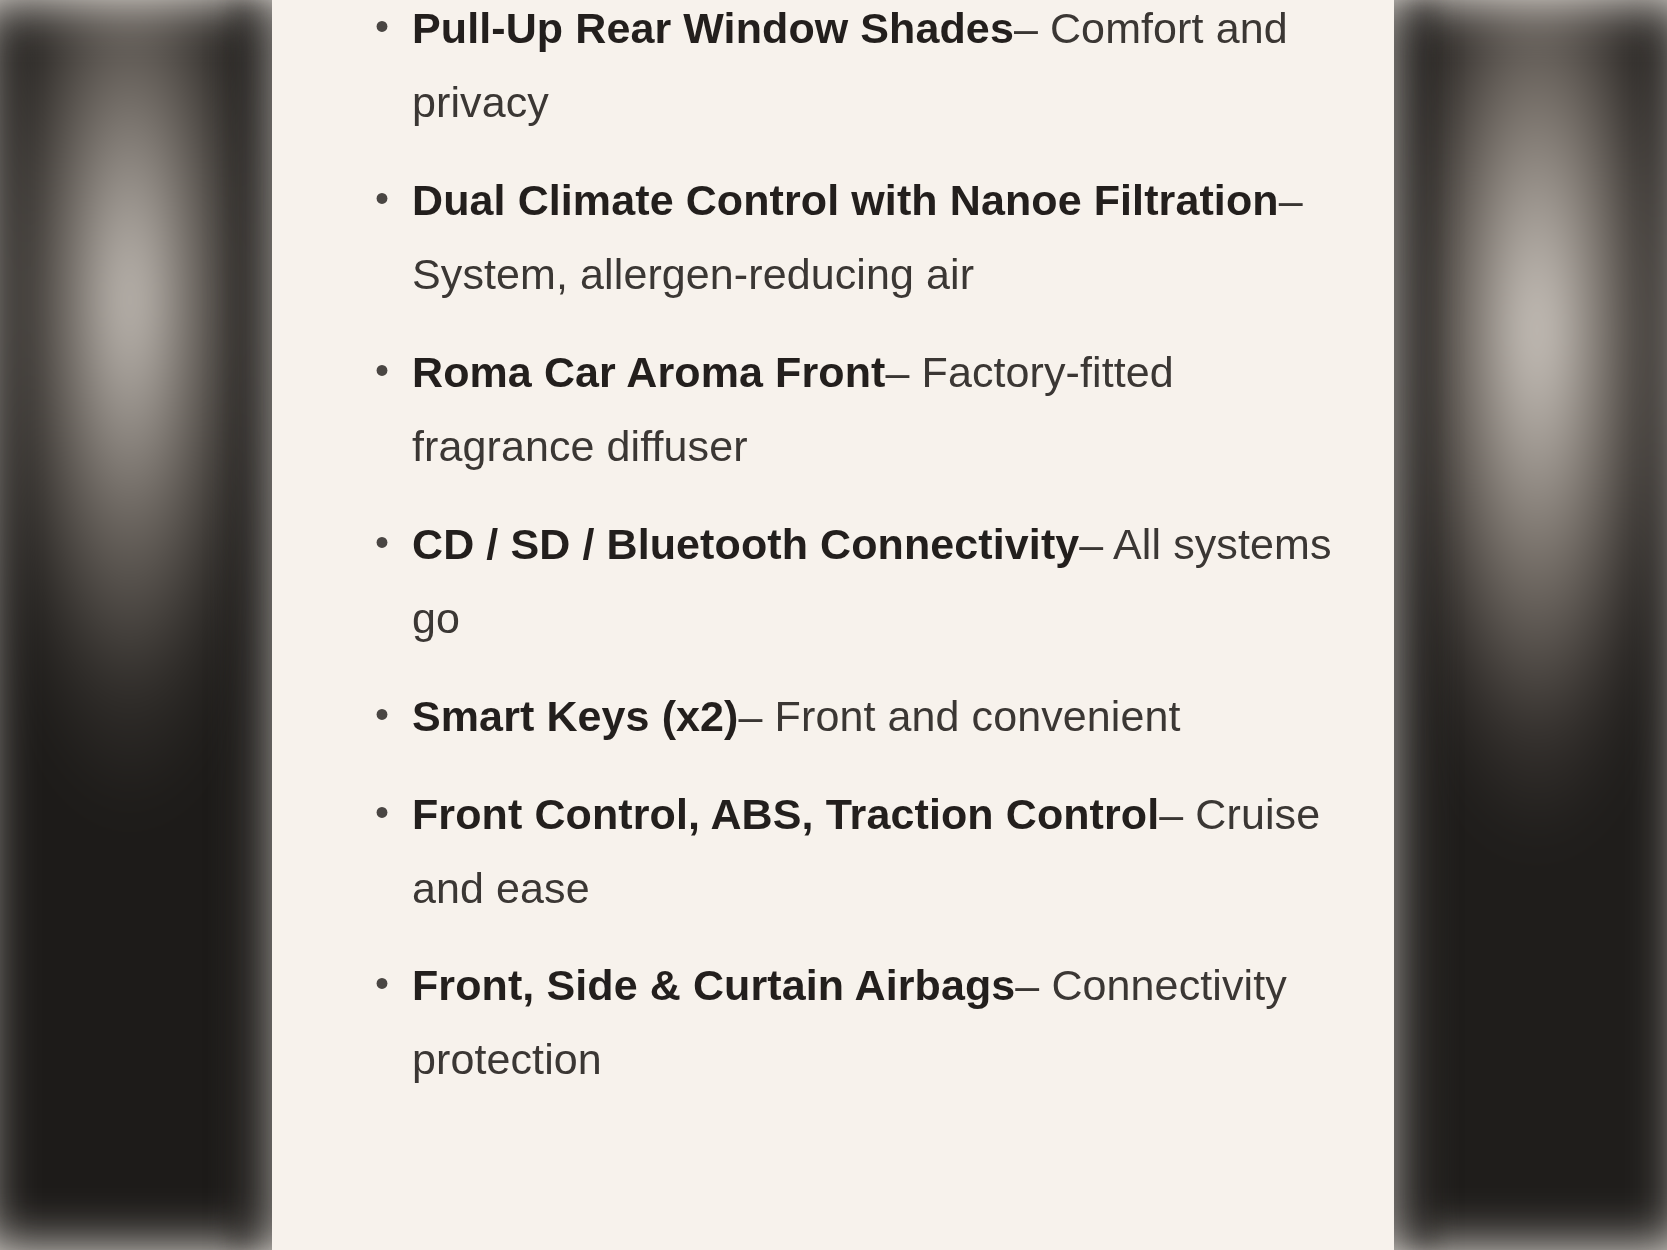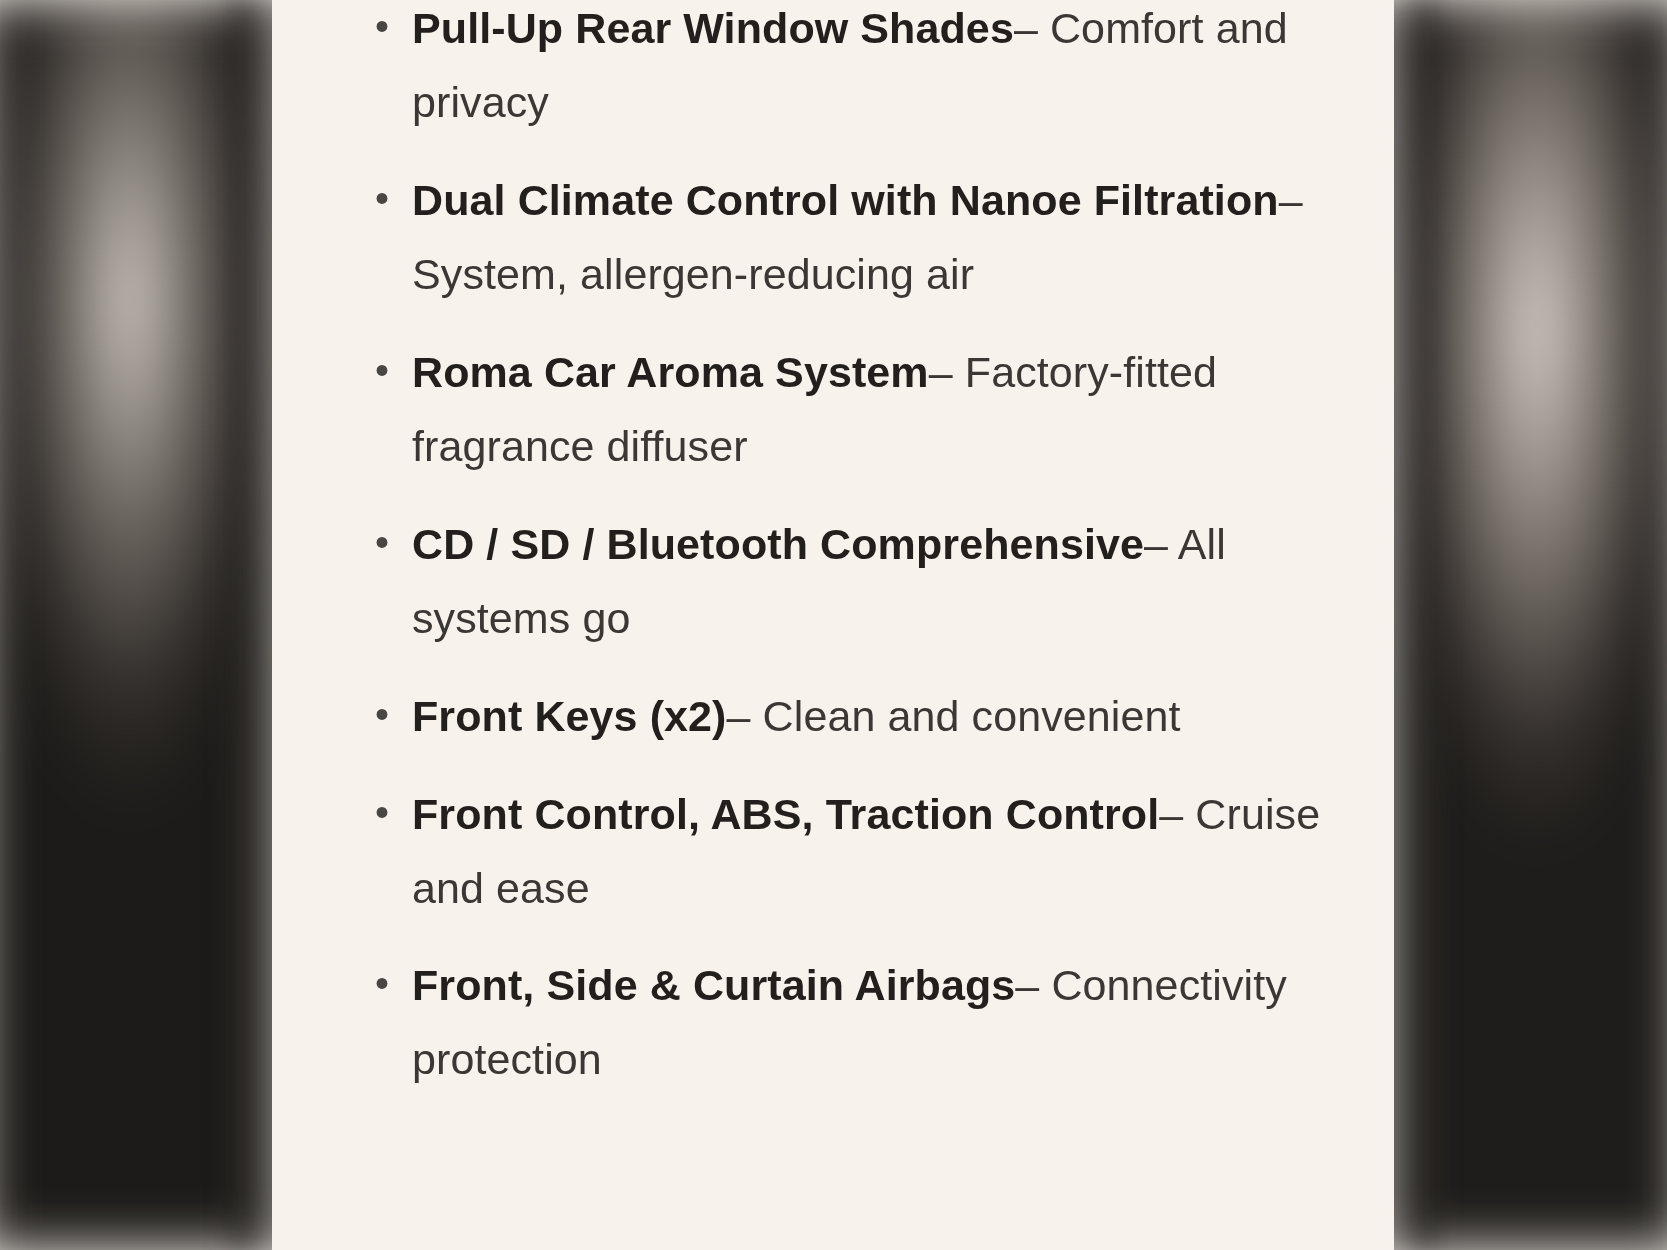--- a/index.html
+++ b/index.html
@@ -129,29 +129,29 @@
 
       <li class="feature-item">
         <span class="bullet">•</span><span class="term">Pull-Up Rear Window Shades</span><span class="sep">–</span> <span class="desc">Comfort and privacy</span>
       </li>
 
       <li class="feature-item">
         <span class="bullet">•</span><span class="term">Dual Climate Control with Nanoe Filtration</span><span class="sep">–</span> <span class="desc">System, allergen-reducing air</span>
       </li>
 
       <li class="feature-item">
-        <span class="bullet">•</span><span class="term">Roma Car Aroma System</span><span class="sep">–</span> <span class="desc">Factory-fitted fragrance diffuser</span>
+        <span class="bullet">•</span><span class="term">Roma Car Aroma Front</span><span class="sep">–</span> <span class="desc">Factory-fitted fragrance diffuser</span>
       </li>
 
       <li class="feature-item">
-        <span class="bullet">•</span><span class="term">CD / SD / Bluetooth Comprehensive</span><span class="sep">–</span> <span class="desc">All systems go</span>
+        <span class="bullet">•</span><span class="term">CD / SD / Bluetooth Connectivity</span><span class="sep">–</span> <span class="desc">All systems go</span>
       </li>
 
       <li class="feature-item">
-        <span class="bullet">•</span><span class="term">Front Keys (x2)</span><span class="sep">–</span> <span class="desc">Clean and convenient</span>
+        <span class="bullet">•</span><span class="term">Smart Keys (x2)</span><span class="sep">–</span> <span class="desc">Front and convenient</span>
       </li>
 
       <li class="feature-item">
         <span class="bullet">•</span><span class="term">Front Control, ABS, Traction Control</span><span class="sep">–</span> <span class="desc">Cruise and ease</span>
       </li>
 
       <li class="feature-item">
         <span class="bullet">•</span><span class="term">Front, Side &amp; Curtain Airbags</span><span class="sep">–</span> <span class="desc">Connectivity protection</span>
       </li>
 

